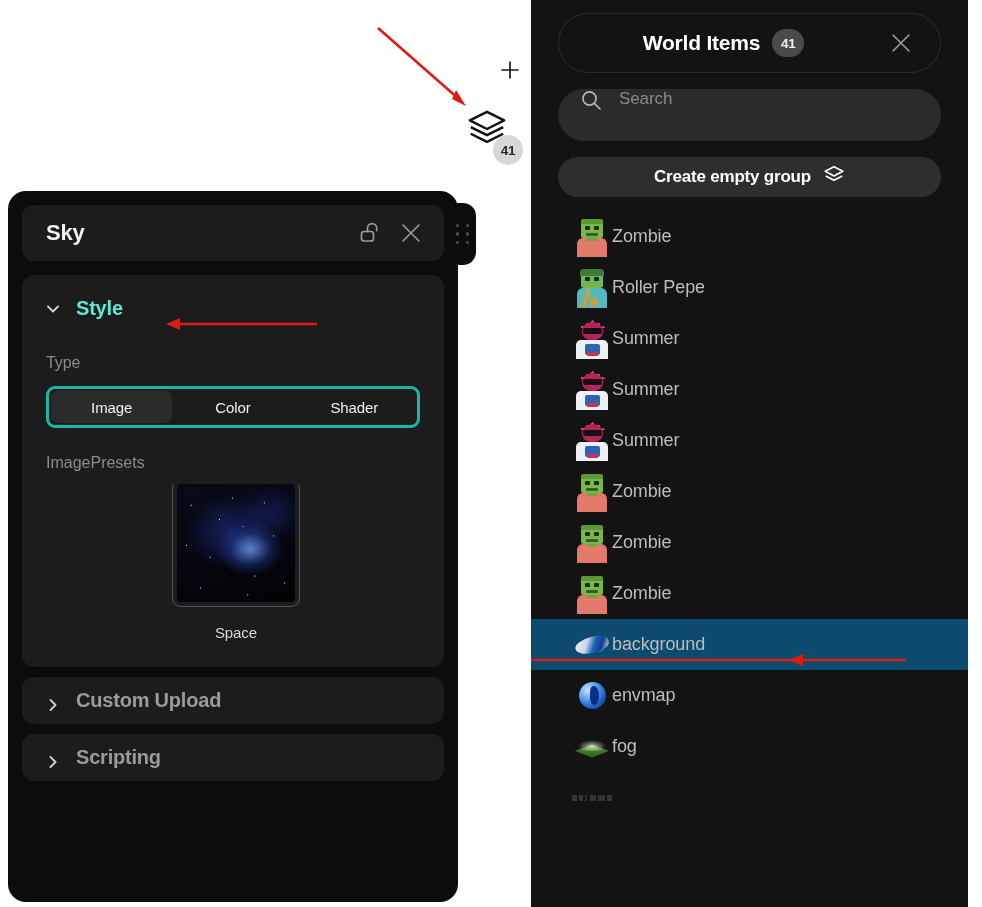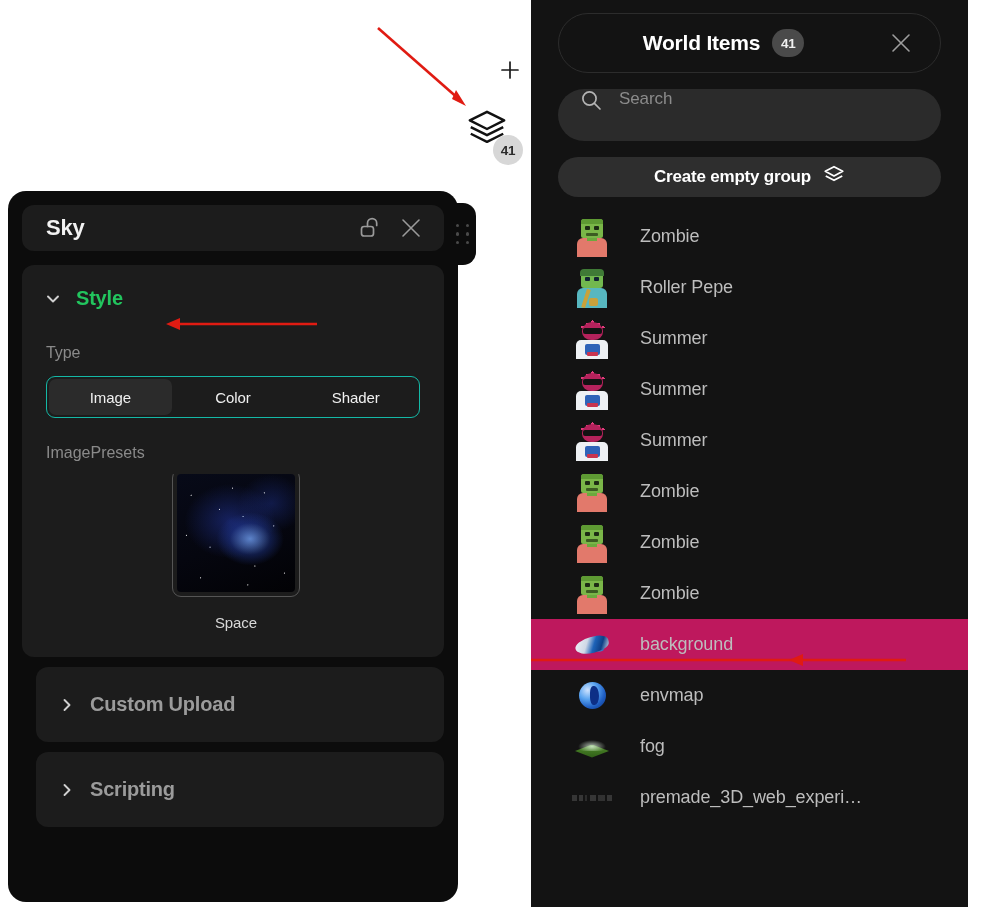--- a/index.html
+++ b/index.html
@@ -55,42 +55,42 @@
   }
   .dot-grid { display: grid; grid-template-columns: 4px 4px; gap: 5px 6px; }
   .dot-grid i { width: 3.2px; height: 3.2px; border-radius: 50%; background: #4a4a4a; display:block; }
 
   .panel-card {
     background: #1c1c1c;
     border-radius: 12px;
   }
 
   #sky-header {
-    height: 46px; display: flex; align-items: center;
+    height: 56px; display: flex; align-items: center;
     padding: 0 20px 0 24px; margin-bottom: 14px;
   }
   #sky-title {
     flex: 1; color: #f2f2f2; font-size: 22px; font-weight: 700;
     letter-spacing: -0.2px;
   }
   .hdr-icon { width: 26px; height: 26px; color: #9a9a9a; margin-left: 14px; }
 
   
   #style-section { padding: 22px 24px 26px 24px; margin-bottom: 10px; }
   .sect-head { display: flex; align-items: center; gap: 16px; }
   .chev { width: 14px; height: 14px; color: #cfcfcf; flex: none; }
-  .sect-title { font-size: 20px; font-weight: 700; color: #22c55e; letter-spacing: -0.2px; }
+  .sect-title { font-size: 20px; font-weight: 700; color: #5eead4; letter-spacing: -0.2px; }
   .sect-title.muted { color: #9b9b9b; font-weight: 700; }
 
   .field-label {
     color: #8a8a8a; font-size: 16px; margin-top: 34px; margin-bottom: 14px;
     letter-spacing: -0.1px;
   }
   #type-segment {
-    display: flex; border: 1px solid #14b8a6; border-radius: 9px;
+    display: flex; border: 3px solid #14b8a6; border-radius: 9px;
     padding: 2px; height: 42px; align-items: stretch;
   }
   .seg-btn {
     flex: 1; display: flex; align-items: center; justify-content: center;
     font-size: 15px; color: #f0f0f0; border-radius: 7px; letter-spacing: -0.1px;
   }
   .seg-btn.active { background: #2b2b2b; }
 
   #presets-label { color: #8a8a8a; font-size: 16px; margin-top: 26px; margin-bottom: 12px; }
   #presets-row {
@@ -140,21 +140,21 @@
   
   .thumb-day {
     width:100%; height:100%;
     background:
       radial-gradient(ellipse 34% 20% at 66% 50%, #fffdf2 0%, #ffeec0 30%, rgba(255,230,170,0) 70%),
       radial-gradient(ellipse 70% 26% at 50% 52%, rgba(230,228,220,.85) 0%, rgba(180,185,190,.3) 55%, rgba(120,140,150,0) 80%),
       linear-gradient(180deg, #5b7f96 0%, #7fa0b2 28%, #9fb2ba 48%, #6e8695 68%, #47606e 100%);
   }
 
   
-  .collapsed { padding: 26px 24px; margin-bottom: 10px; display:flex; align-items:center; gap:16px;margin-left:14px; }
+  .collapsed { padding: 12px 24px; margin-bottom: 10px; display:flex; align-items:flex-end; gap:16px; }
 
   
   #world-panel {
     position: absolute; left: 531px; top: 0; width: 437px; height: 907px;
     background: #131313; overflow: hidden;
   }
   #world-header {
     margin: 13px 27px 0 27px; height: 60px;
     border: 1px solid #2c2c2c; border-radius: 30px;
     display: flex; align-items: center; position: relative;
@@ -187,26 +187,26 @@
     margin: 16px 27px 0 27px; height: 40px; border-radius: 20px;
     background: #2e2e2e; display: flex; align-items: center; justify-content: center;
     gap: 12px; color: #ffffff; font-size: 17px; font-weight: 700; letter-spacing: -0.2px;
   }
   #create-group-btn svg { width: 22px; height: 22px; color: #fff; }
 
   #items-list { margin-top: 14px; }
   .item-row {
     height: 51px; display: flex; align-items: center; padding-left: 41px;
   }
-  .item-row.selected { background: #be185d; }
+  .item-row.selected { background: #0c4a6e; }
   .item-thumb {
     width: 40px; height: 40px; flex: none; position: relative; overflow: hidden;
   }
   .item-label {
-    margin-left: 28px; color: #bdbdbd; font-size: 18px;
+    color: #bdbdbd; font-size: 18px;
     letter-spacing: -0.1px; white-space: nowrap;
   }
 
   
   .av { width: 40px; height: 40px; position: relative; }
   .av span { position: absolute; display: block; }
 
   
   .zb-head { left: 9px; top: 2px; width: 22px; height: 19px; background: #7ab648; border-radius: 3px 3px 2px 2px; }
   .zb-hair { left: 9px; top: 2px; width: 22px; height: 5px; background: #5e9a33; border-radius: 3px 3px 0 0; }
@@ -567,21 +567,20 @@
         <div class="item-label">fog</div>
       </div>
 
 
       <div class="item-row">
         <div class="item-thumb">
           <div class="av">
               <span class="faint"></span>
             </div>
         </div>
-        <div class="item-label">premade_3D_web_experi…</div>
       </div>
 
     </div>
 
     <svg class="arrow-svg" style="left:0;top:0;width:437px;height:907px">
       <line x1="920" y1="660" x2="265" y2="660" stroke="#e01b12" stroke-width="2.4" transform="translate(-545,0)"></line>
       <polygon points="258,660 272,654 272,666" fill="#e01b12"></polygon>
     </svg>
   </div>
 

